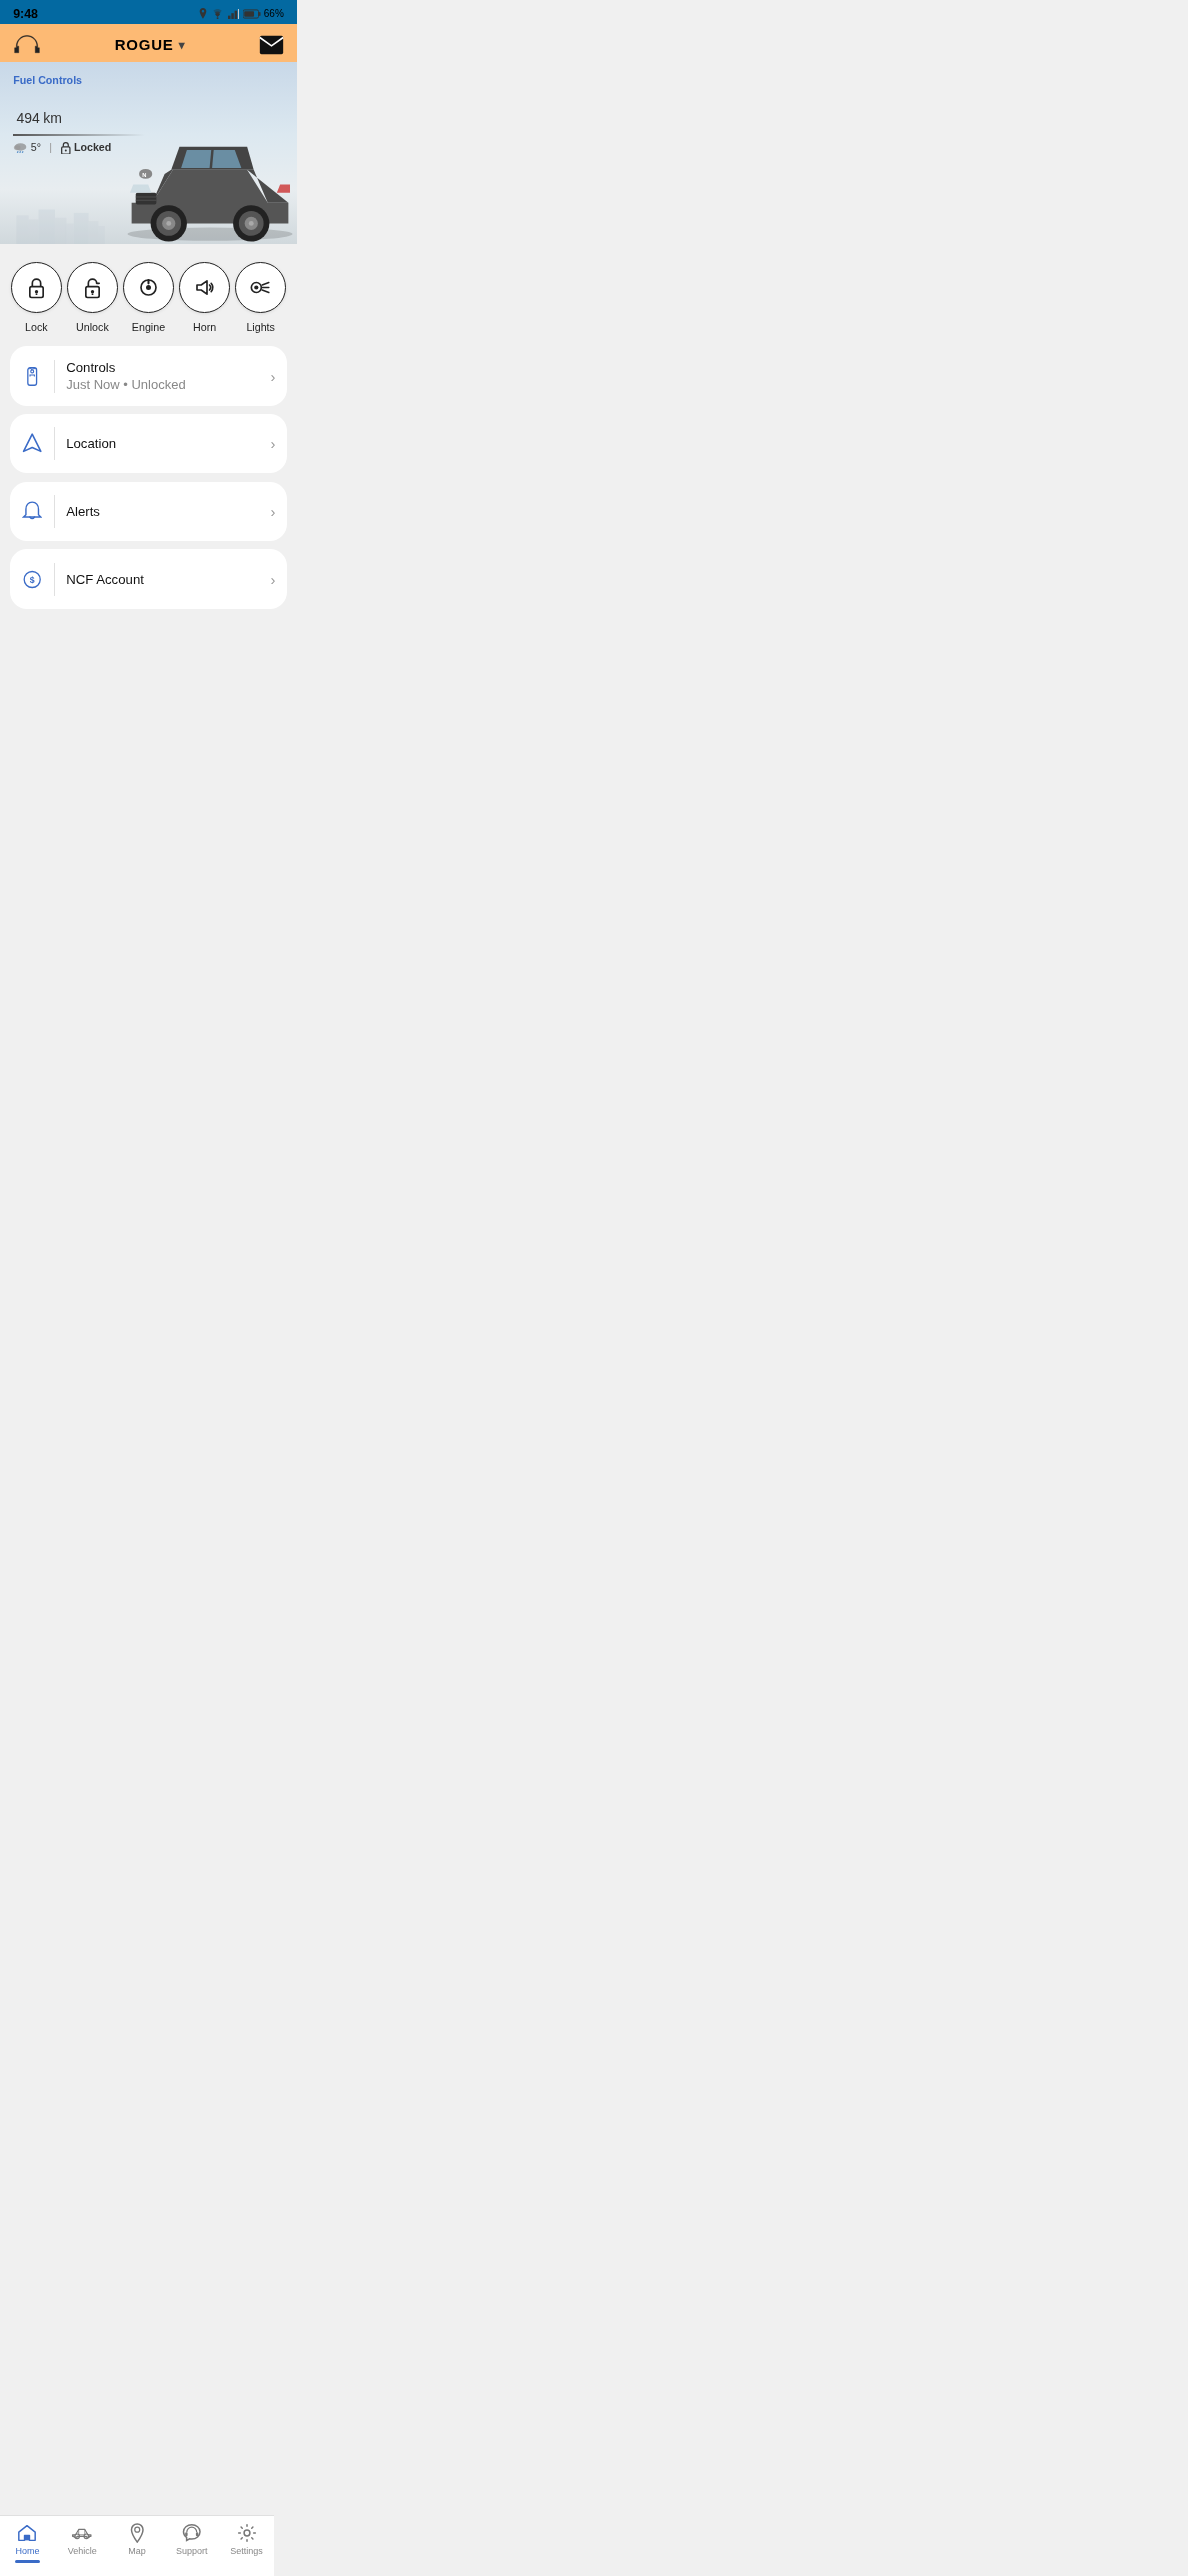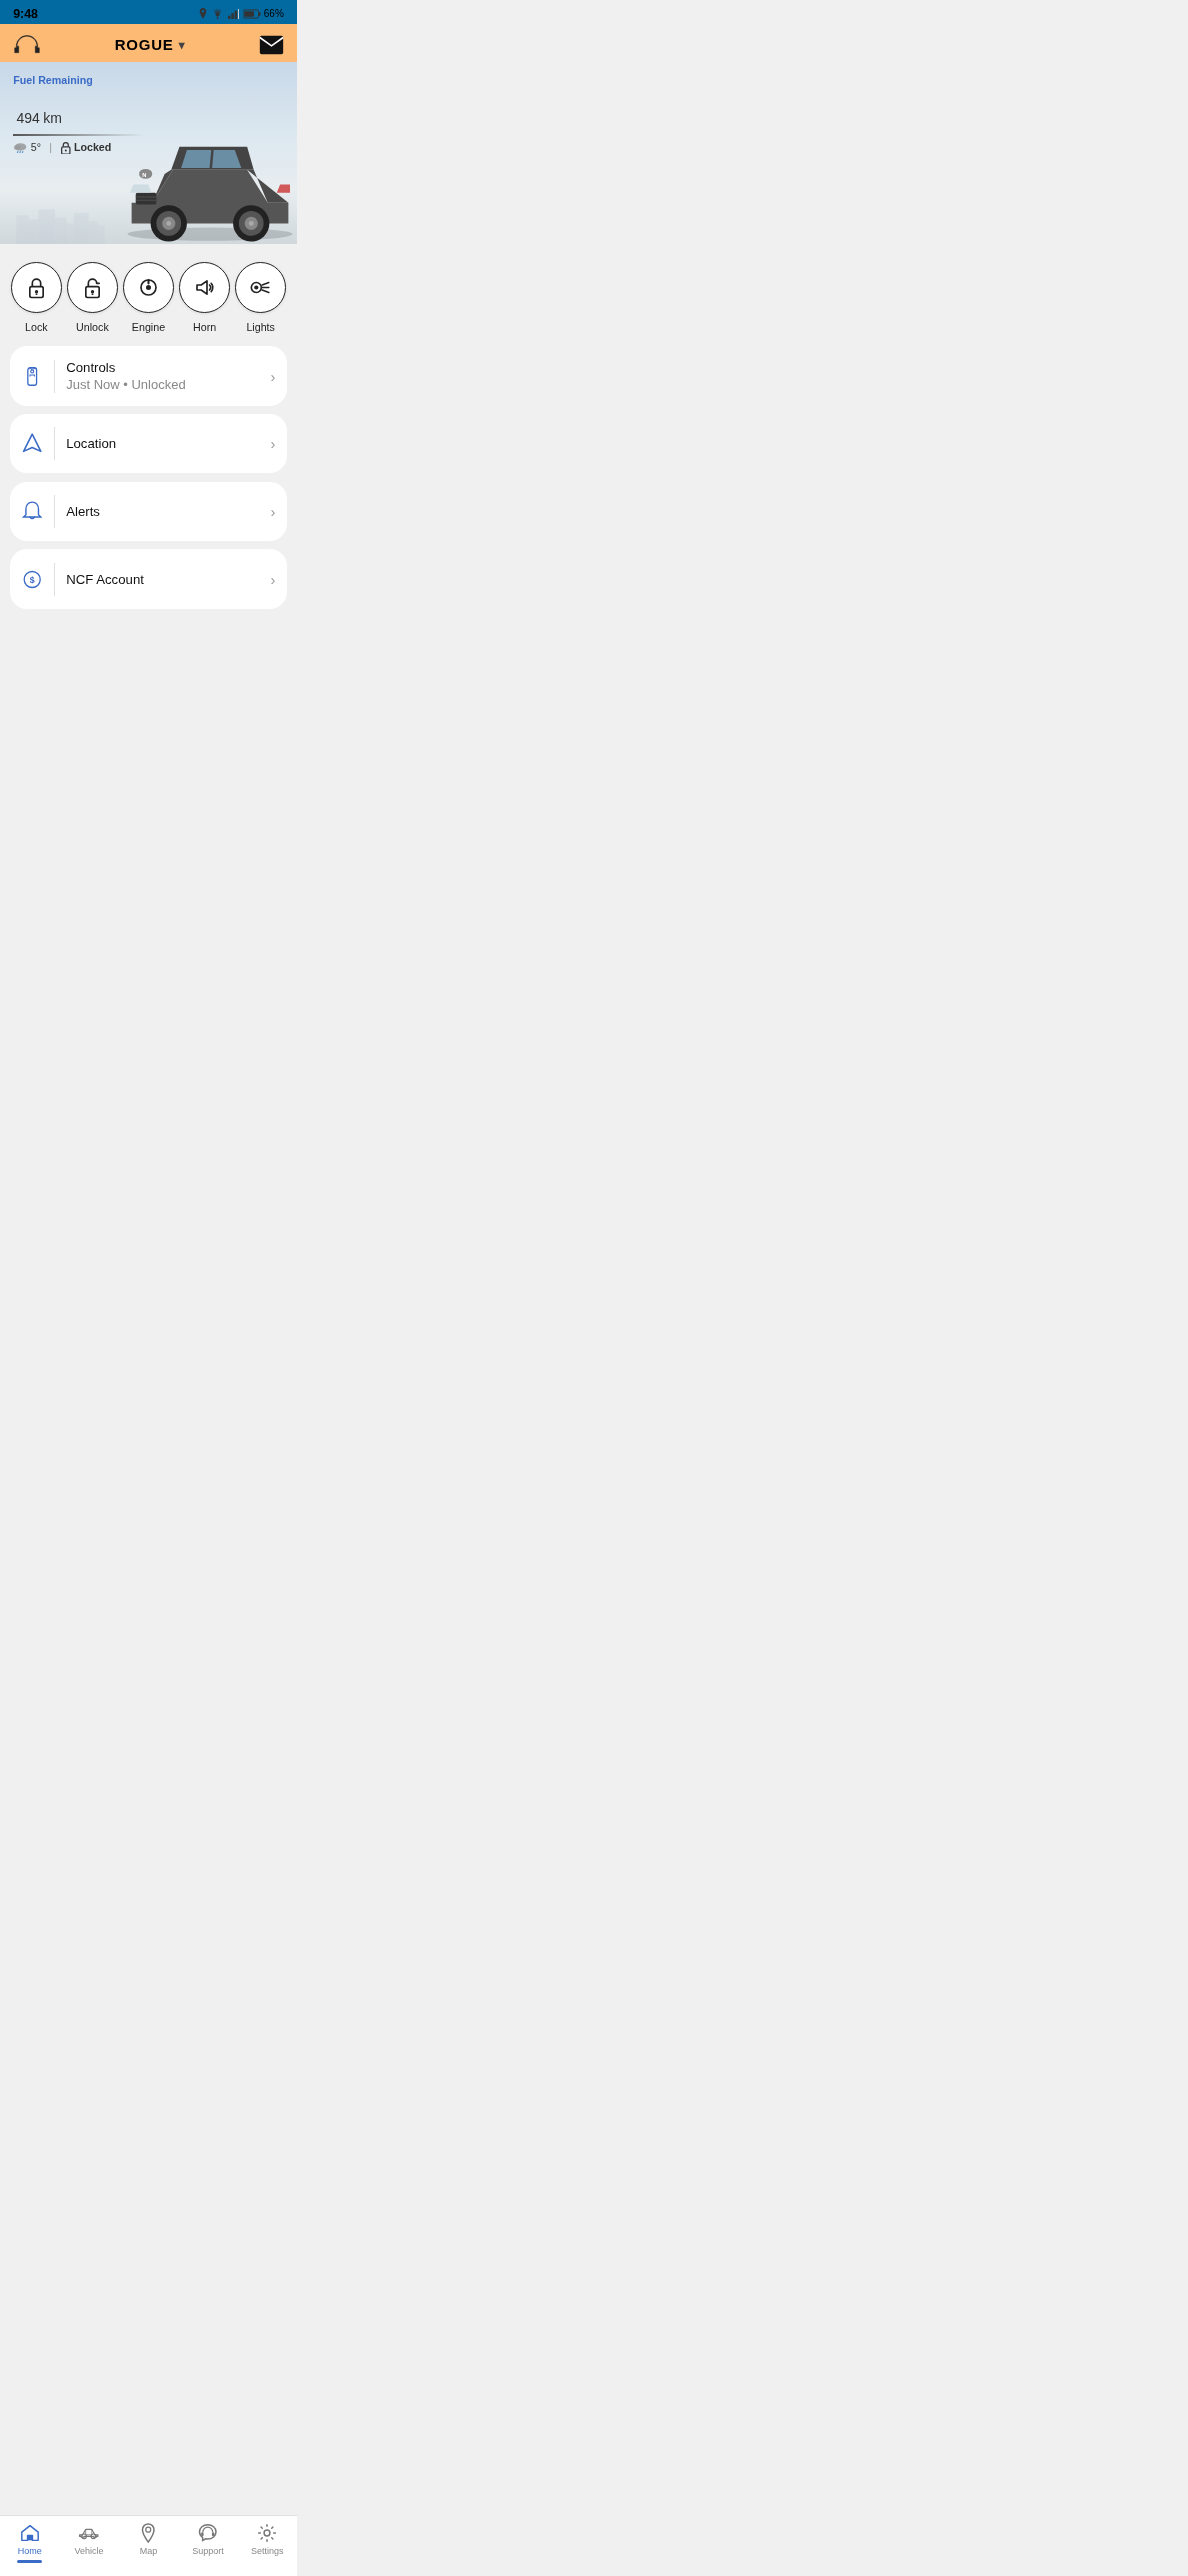--- a/index.html
+++ b/index.html
@@ -187,21 +187,21 @@
     .menu-chevron {
       font-size: 15px;
       color: #999;
     }
 
     
     .bottom-nav {
       position: fixed;
       bottom: 0;
       left: 0;
-      width: 297px;
+      width: 274px;
       background: #fff;
       border-top: 0.8px solid #e0e0e0;
       display: flex;
       justify-content: space-around;
       padding: 6.6px 0 13.2px;
     }
     .nav-item {
       display: flex;
       flex-direction: column;
       align-items: center;
@@ -288,21 +288,21 @@
     <rect x="20" y="15" width="15" height="35" fill="#b0bcc8" opacity="0.6"></rect>
     <rect x="35" y="20" width="12" height="30" fill="#b0bcc8" opacity="0.5"></rect>
     <rect x="47" y="8" width="20" height="42" fill="#a8b8c4" opacity="0.6"></rect>
     <rect x="67" y="18" width="14" height="32" fill="#b0bcc8" opacity="0.5"></rect>
     <rect x="80" y="25" width="10" height="25" fill="#b0bcc8" opacity="0.4"></rect>
     <rect x="90" y="12" width="18" height="38" fill="#a8b8c4" opacity="0.55"></rect>
     <rect x="108" y="22" width="12" height="28" fill="#b0bcc8" opacity="0.45"></rect>
     <rect x="120" y="28" width="8" height="22" fill="#b0bcc8" opacity="0.4"></rect>
   </svg>
 
-  <div class="fuel-label">Fuel Remaining</div>
+  <div class="fuel-label">Fuel Controls</div>
   <div class="fuel-value">
     <span>494</span><span>km</span>
   </div>
   <div class="fuel-divider"></div>
   <div class="car-status">
     <div class="weather">
 
       <svg width="15" height="11.6" viewBox="0 0 18 14">
         <ellipse cx="9" cy="6" rx="7" ry="4.5" fill="#888" opacity="0.7"></ellipse>
         <ellipse cx="5" cy="7" rx="4" ry="3" fill="#999" opacity="0.7"></ellipse>

